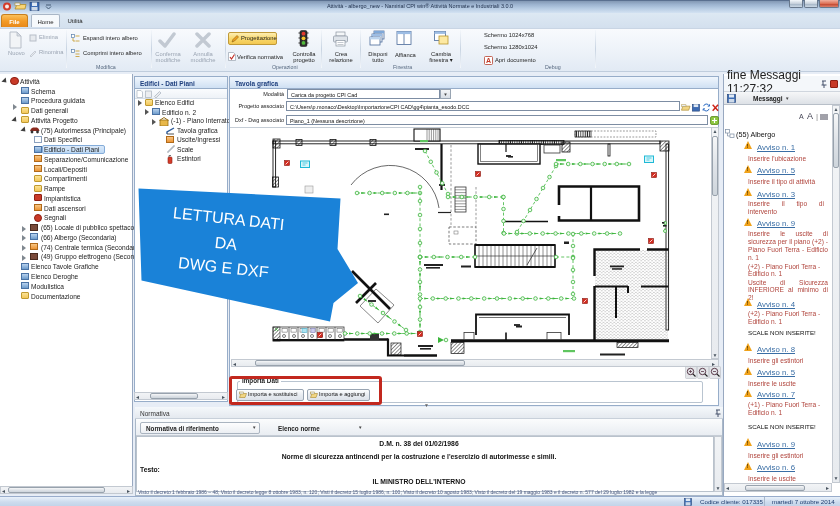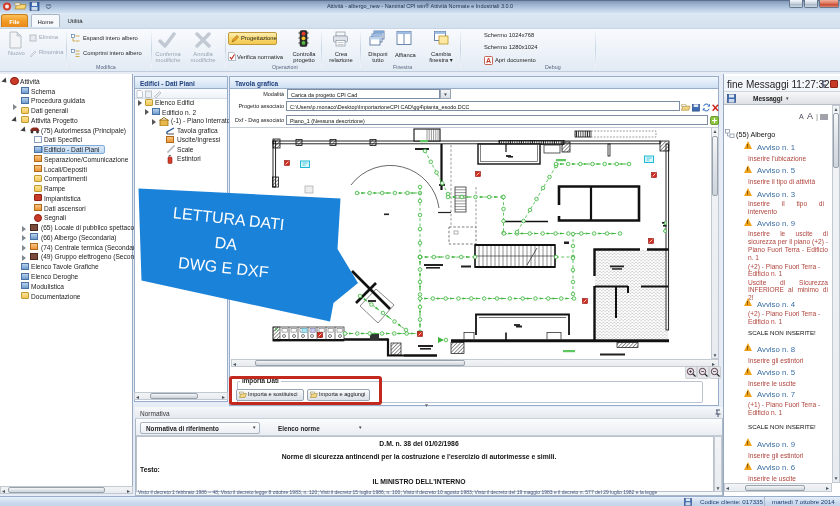--- a/index.html
+++ b/index.html
@@ -44,21 +44,21 @@
 
 .sbtrack { background:linear-gradient(180deg,#f2f4f6,#e8ebef); border:1px solid #c3c9d1; }
 .sbthumb { background:linear-gradient(180deg,#f6f7f8,#dfe3e8 50%,#ced5dc); border:1px solid #98a2ad; border-radius:2px; }
 .sbarr { font-size:5px; color:#4a5560; text-align:center; }
 
 #normpanel { left:135px; top:407px; width:588px; height:89px; background:#f4f7fa; border:1px solid #aab8c8; }
 
 #msgpanel { left:723px; top:74px; width:117px; height:422px; background:#fff; border-left:1px solid #98a8c0;}
 .warn { width:0; height:0; border-left:4.5px solid transparent; border-right:4.5px solid transparent; border-bottom:8px solid #f0a21a; position:absolute;}
 .warn:after { content:"!"; position:absolute; left:-1.5px; top:1.5px; font-size:6px; font-weight:bold; color:#5a3c00;}
-.avlink { font-size:7.8px; color:#3a6ea5; position:absolute;}
+.avlink { font-size:7.8px; color:#3a6ea5; text-decoration:underline; position:absolute;}
 .avred { font-size:6.6px; color:#b0443c; position:absolute; line-height:7.9px; }
 .avjust { text-align:justify; text-justify:inter-word; }
 
 #statusbar { left:0; top:496px; width:840px; height:10px;
   background:linear-gradient(180deg,#e9f1fa,#cddcee 55%,#c2d4e9); border-top:1px solid #98accb; }
 </style>
 </head>
 <body>
 
 <div id="titlebar" class="abs"></div>
@@ -773,21 +773,21 @@
  <div class="abs" style="left:136px;top:477.5px;width:566px;text-align:center;font-size:6.8px;font-weight:bold;color:#111;">IL MINISTRO DELL'INTERNO</div>
  <div class="abs" style="left:138px;top:488.5px;width:570px;font-size:5px;color:#4a5a80;white-space:nowrap;overflow:hidden;filter:blur(0.35px);text-decoration:underline;">Visto il decreto 1 febbraio 1986 – 48; Visto il decreto legge 8 ottobre 1983, n. 120; Visti il decreto 15 luglio 1986, n. 100; Visto il decreto 10 agosto 1983; Visto il decreto del 19 maggio 1983 e il decreto n. 577 del 29 luglio 1982 e la legge</div>
 
  <div class="abs sbtrack" style="left:714px;top:436px;width:8px;height:56px;"></div>
  <div class="abs sbarr" style="left:715.5px;top:485px;">▼</div>
 </div>
 
 <div id="msgpanel" class="abs"></div>
 <div id="msgcontent">
  <div class="abs" style="left:724px;top:76px;width:116px;height:16px;background:#f4f7fa;border-bottom:1px solid #d0d6de;"></div>
- <div class="abs" style="left:727px;top:79px;font-size:10px;color:#222;">fine Messaggi 11:27:32</div>
+ <div class="abs" style="left:727px;top:68px;font-size:12px;color:#222;">fine Messaggi 11:27:32</div>
  <svg class="abs" style="left:820px;top:80px;" width="8" height="9" viewBox="0 0 8 9">
       <path d="M2 1 h4 M3 1 v4 M1.5 5 h5 M4 5 v3" stroke="#44506a" stroke-width="1" fill="none"></path>
     </svg>
  <div class="abs" style="left:830px;top:80px;width:8px;height:8px;background:#c83a28;border:1px solid #8e2014;border-radius:1px;"></div>
  <div class="abs" style="left:724px;top:92px;width:116px;height:13px;background:linear-gradient(180deg,#f6f7f8,#dde1e6);border-bottom:1px solid #b8bfc8;"></div>
  <svg class="abs" style="left:727px;top:94px;" width="9" height="9" viewBox="0 0 9 9">
       <rect x="0.5" y="0.5" width="8" height="8" fill="#3d6cb4" stroke="#28487c" stroke-width="0.7"></rect>
       <rect x="2" y="0.5" width="5" height="3" fill="#dfe9f4"></rect>
       <rect x="1.8" y="5" width="5.5" height="3.5" fill="#cdd9e8"></rect>
     </svg>

